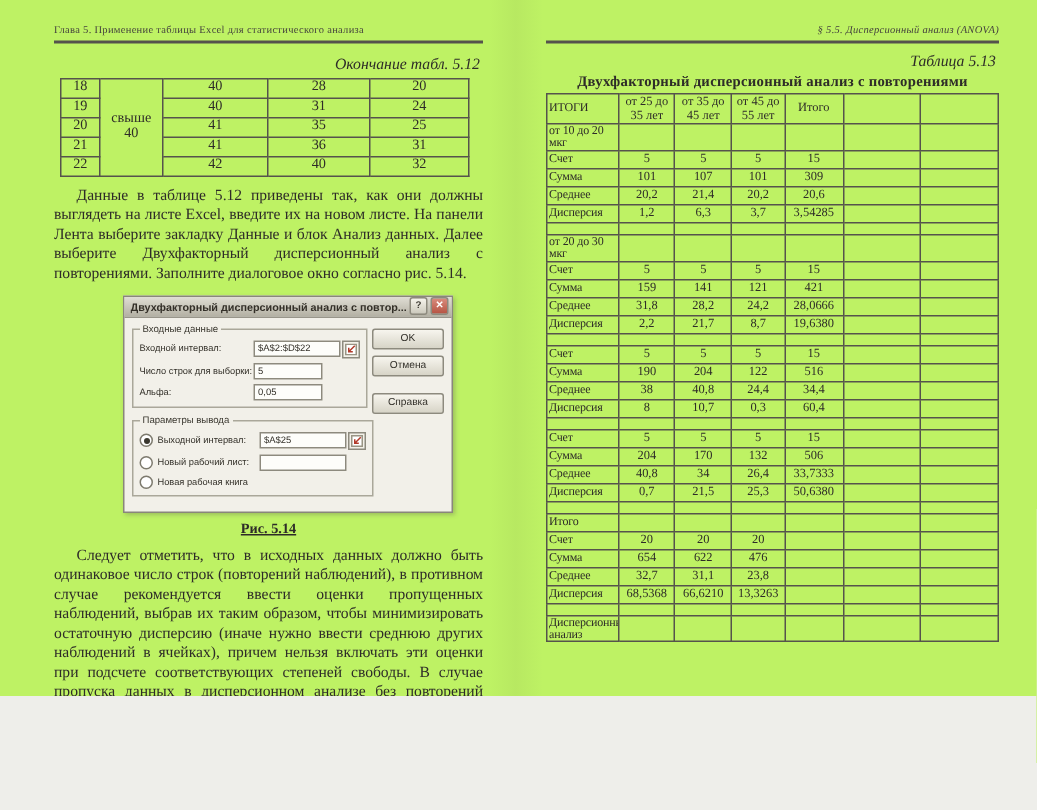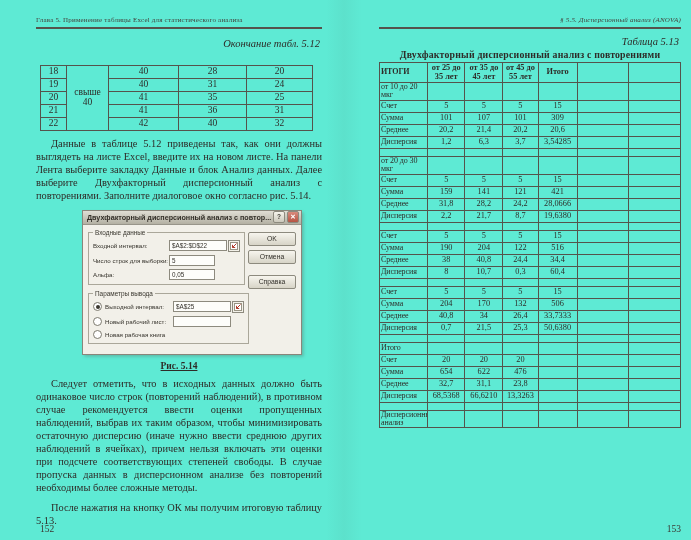--- a/index.html
+++ b/index.html
@@ -1,35 +1,35 @@
 <!DOCTYPE html>
 <html><head>
 <meta charset="utf-8">
 <style>
   html,body{margin:0;padding:0;}
   body{width:691px;height:540px;background:#eeeeea;font-family:"Liberation Serif","DejaVu Serif",serif;color:#2e2c28;}
-  .scan{position:relative;width:691px;height:540px;background:#5eead4;overflow:hidden;}
+  .scan{position:relative;width:691px;height:464px;background:#bef264;overflow:hidden;}
   .gutter{position:absolute;left:326px;top:0;width:36px;height:100%;
     background:linear-gradient(90deg,rgba(0,0,0,0),rgba(60,60,50,.05),rgba(0,0,0,0));}
   .page{position:absolute;top:16px;}
   .pl{left:36px;width:286px;}
-  .pr{left:379px;width:302px;}
+  .pr{left:364px;width:302px;}
   .run-head{font-size:7px;color:#45433d;letter-spacing:.2px;padding-bottom:3px;border-bottom:2px solid #55534c;}
   .pr .run-head{text-align:right;font-style:italic;}
-  .tbl-cap{font-style:italic;font-size:10.5px;text-align:right;margin:9px 2px 16px 0;}
+  .tbl-cap{font-style:italic;font-size:10.5px;text-align:right;margin:9px 2px 3px 0;}
   .pr .tbl-cap{margin:7px 2px 2px 0;}
   table.t512{border-collapse:collapse;margin-left:4px;table-layout:fixed;}
   .t512 td{border:1px solid #55534c;font-size:9.5px;text-align:center;height:12px;padding:0 2px;
     white-space:pre-line;line-height:1.05;}
   .anova-title{font-weight:bold;font-size:9.8px;text-align:center;margin:0 0 2px;letter-spacing:.2px;}
   table.anova{border-collapse:collapse;table-layout:fixed;width:302px;}
   .anova td{border:1px solid #55534c;font-size:8.3px;padding:0 2px;height:11px;text-align:center;
     line-height:1.05;overflow:hidden;}
   .anova td:first-child{text-align:left;font-size:8px;letter-spacing:-.1px;padding:0 1px;}
-  .anova tr.hdr td{font-weight:bold;height:19px;}
+  .anova tr.hdr td{font-weight:normal;height:19px;}
   .anova tr.sp td{height:7px;}
   .para{font-size:10.4px;line-height:1.26;text-align:justify;text-indent:15px;margin:6px 0 0;}
   .fig-cap{text-align:center;font-weight:bold;font-size:9.5px;margin:6px 0 2px;text-decoration:underline;}
   .pgnum{position:absolute;top:524px;font-size:9.5px;color:#3a3832;}
   .pgnum.l{left:40px;} .pgnum.r{right:10px;}
   
   .dlg{width:218px;margin:7px 0 0 46px;background:#f2f0e9;border:1px solid #89867b;
     box-shadow:1.5px 1.5px 3px rgba(90,88,80,.35);font-family:Liberation Sans, sans-serif;}
   .dlg-title{display:flex;align-items:center;gap:2px;height:13px;padding:0 2px 0 4px;
     background:linear-gradient(180deg,#e0ded4,#b3b0a3);border-bottom:1px solid #98958a;

